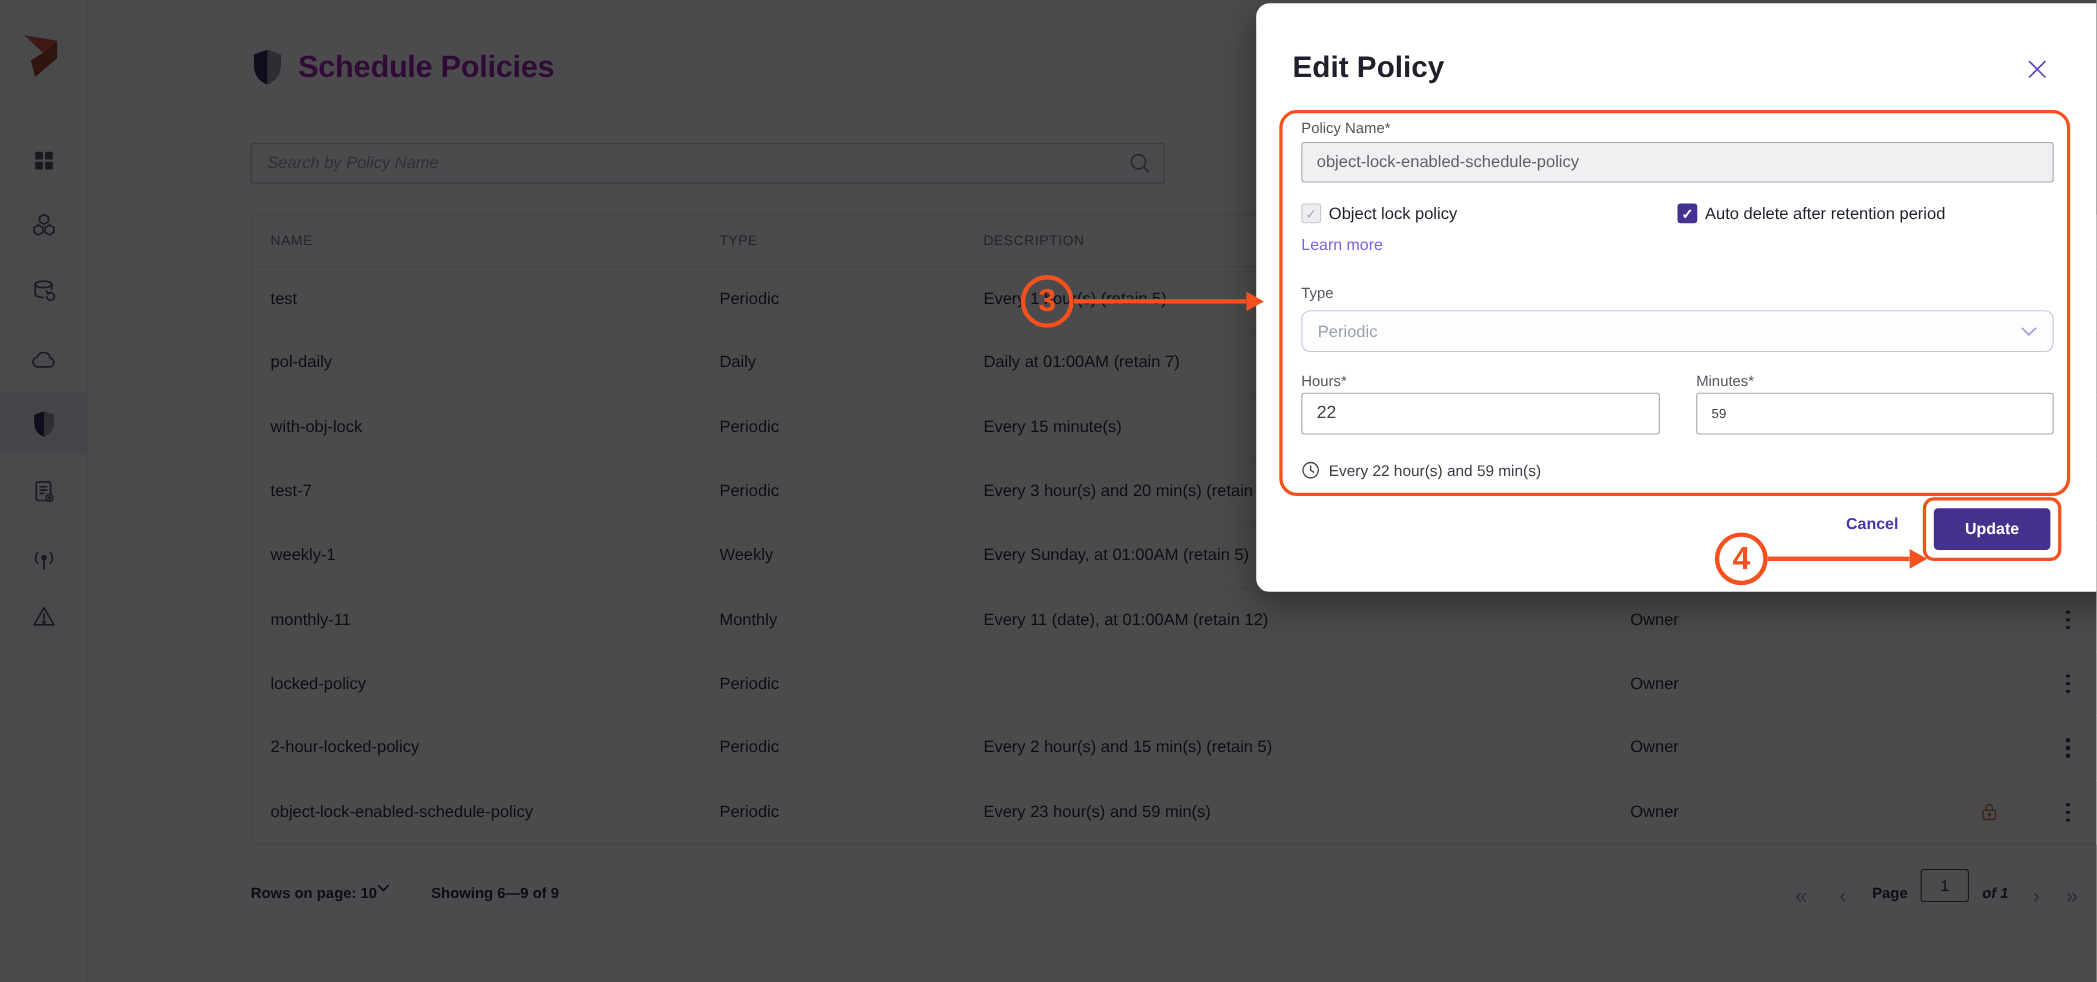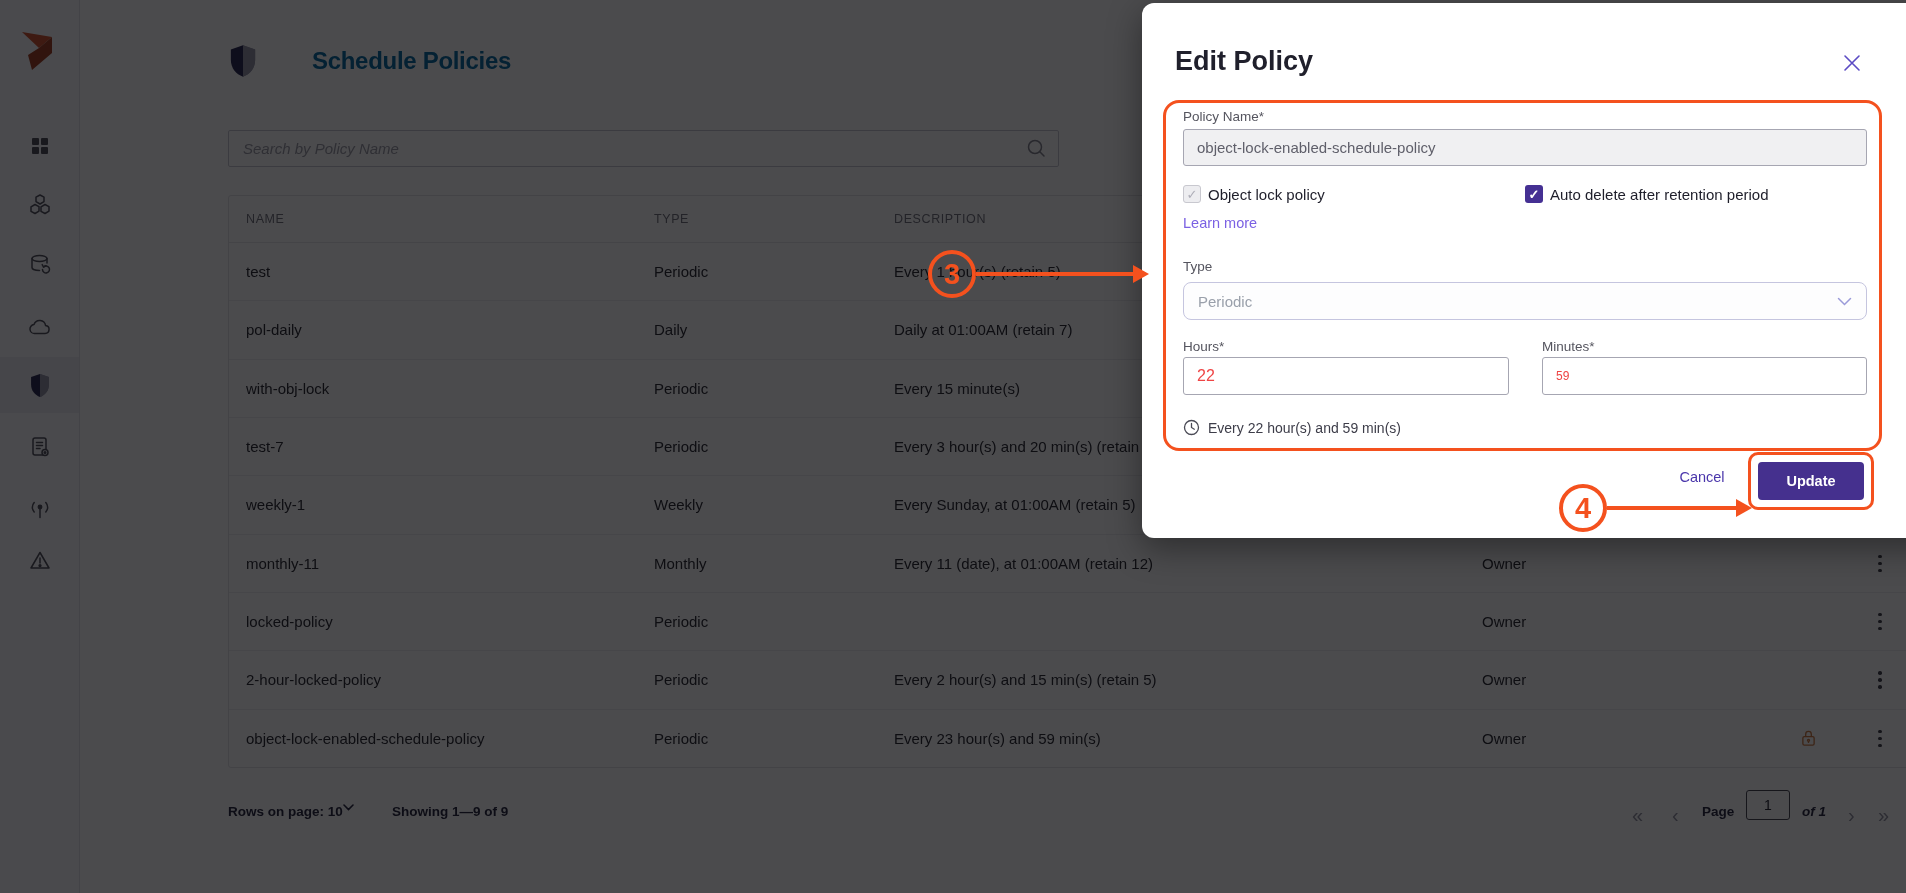--- a/index.html
+++ b/index.html
@@ -9,21 +9,21 @@
   
   .sidebar { position:absolute; left:0; top:0; width:80px; height:893px; background:#fbfbfd; border-right:1px solid #e3e3e9; z-index:1; }
   .logo { position:absolute; left:17px; top:28px; width:40px; height:46px; }
   .nav-item { position:absolute; left:20px; width:40px; height:40px; display:flex; align-items:center; justify-content:center; }
   .nav-active-band { position:absolute; left:0; top:357px; width:79px; height:56px; background:#ededf2; }
   .nav-item svg { stroke:#4b4b57; fill:none; stroke-width:1.5; stroke-linecap:round; stroke-linejoin:round; }
 
   
   .main { position:absolute; left:80px; top:0; right:0; bottom:0; background:#ffffff; z-index:1; }
   .page-title-row { position:absolute; left:148px; top:44px; display:flex; align-items:center; gap:13px; }
-  .page-title-row h1 { font-size:24px; font-weight:bold; color:#0369a1; letter-spacing:-0.3px;margin-left:41px; }
+  .page-title-row h1 { font-size:28px; font-weight:bold; color:#a21caf; letter-spacing:-0.3px; }
   .search-wrap { position:absolute; left:148px; top:130px; width:831px; height:37px; }
   .search-wrap input { width:100%; height:100%; border:1px solid #c7c7d1; border-radius:2px; background:#fff; padding:0 40px 0 14px; font-size:15px; color:#33333c; font-family:"Liberation Sans", sans-serif; }
   .search-wrap input::placeholder { font-style:italic; color:#9b9ba6; }
   .search-icon { position:absolute; right:12px; top:8px; }
 
   .table { position:absolute; left:148px; top:195px; width:1687px; height:573px; background:#fff; border:1px solid #e1e1e7; border-radius:3px; display:flex; flex-direction:column; }
   .thead { position:relative; height:47px; flex:none; border-bottom:1px solid #e4e4ea; color:#71717c; font-size:12.5px; letter-spacing:0.6px; }
   .trow { position:relative; flex:1; font-size:15px; color:#26262e; }
   .trow + .trow { border-top:1px solid #ebebef; }
   .cell { position:absolute; top:0; height:100%; display:flex; align-items:center; }
@@ -42,34 +42,34 @@
 
   
   .overlay { position:absolute; inset:0; background:rgba(6,6,9,0.72); z-index:40; }
 
   
   .modal { position:absolute; left:1142px; top:3px; width:835px; height:535px; background:#fff; border-radius:12px; box-shadow:0 10px 34px rgba(0,0,0,0.4); z-index:50; }
   .modal-title { position:absolute; left:33px; top:43px; font-size:27px; font-weight:bold; color:#20202c; }
   .modal-close { position:absolute; left:699px; top:49px; width:22px; height:22px; cursor:pointer; }
   .hl-box { position:absolute; left:21px; top:97px; width:719px; height:351px; border:3px solid #F4511E; border-radius:16px; pointer-events:none; }
   .flabel { position:absolute; font-size:13.5px; color:#55555f; }
-  .txt-input { position:absolute; border:1px solid #a6a6b2; border-radius:3px; font-size:15px; padding:0 13px; font-family:"Liberation Sans", sans-serif; color:#ef4444; background:#fff; }
+  .txt-input { position:absolute; border:1px solid #a6a6b2; border-radius:3px; font-size:15px; padding:0 13px; font-family:"Liberation Sans", sans-serif; color:#404040; background:#fff; }
   .pn-input { left:41px; top:126px; width:684px; height:37px; background:#f0f0f2; color:#5f5f6a; }
   .cbx { position:absolute; width:18px; height:18px; border-radius:3px; display:flex; align-items:center; justify-content:center; font-size:13px; cursor:pointer; }
   .cbx-disabled { left:41px; top:182px; background:#ededf0; border:1px solid #c8c8cf; color:#aeaeb8; }
   .cbx-checked { left:383px; top:182px; background:#453093; color:#fff; font-weight:bold; }
   .cbx-label { position:absolute; top:183px; font-size:15px; color:#1e1e2a; }
   .lbl-objlock { left:66px; } .lbl-autodel { left:408px; }
   .learn-more { position:absolute; left:41px; top:212px; font-size:14.5px; color:#7B61E3; cursor:pointer; }
   .dd { position:absolute; left:41px; top:279px; width:684px; height:38px; border:1px solid #c5c5df; border-radius:8px; background:#fdfdfe; display:flex; align-items:center; padding:0 14px; font-size:15px; color:#9aa0ab; cursor:default; }
   .dd svg { position:absolute; right:14px; top:14px; }
   .hrs-input { left:41px; top:354px; width:326px; height:38px; font-size:16px; }
   .min-input { left:400px; top:354px; width:325px; height:38px; font-size:12px; }
   .clock-row { position:absolute; left:41px; top:416px; display:flex; align-items:center; gap:8px; font-size:14px; color:#3d3d49; }
-  .btn-cancel { position:absolute; left:515px; top:466px; width:90px; text-align:center; font-size:14.5px; font-weight:normal; color:#4a36ab; cursor:pointer; }
+  .btn-cancel { position:absolute; left:515px; top:466px; width:90px; text-align:center; font-size:14.5px; font-weight:bold; color:#4a36ab; cursor:pointer; }
   .btn-update { position:absolute; left:616px; top:459px; width:106px; height:38px; background:#45308E; color:#fff; font-weight:bold; font-size:14.5px; border:none; border-radius:4px; cursor:pointer; font-family:"Liberation Sans", sans-serif; }
   .update-hl { position:absolute; left:606px; top:449px; width:126px; height:58px; border:3.5px solid #F4511E; border-radius:10px; pointer-events:none; }
 
   
   .annot { position:absolute; z-index:60; }
   .a-circle { width:48px; height:48px; border:4px solid #F4511E; border-radius:50%; display:flex; align-items:center; justify-content:center; font-size:29px; font-weight:bold; color:#F4511E; }
   .a-line { background:#F4511E; height:4px; }
   .a-head { width:0; height:0; border-top:9px solid transparent; border-bottom:9px solid transparent; border-left:16px solid #F4511E; }
   #c3 { left:928px; top:250px; } #l3 { left:976px; top:272px; width:157px; } #h3 { left:1133px; top:265px; }
   #c4 { left:1559px; top:484px; } #l4 { left:1607px; top:506px; width:129px; } #h4 { left:1736px; top:499px; }
@@ -305,21 +305,21 @@
       </div>
     </div>
 
     <div class="pager">
       <div class="pg pg-rows">
         <span>Rows on page: 10</span>
         <svg width="11" height="7" viewBox="0 0 11 7">
             <path d="M1 1l4.5 4.5L10 1" fill="none" stroke="#23233a" stroke-width="1.6" stroke-linecap="round"></path>
           </svg>
       </div>
-      <div class="pg pg-showing">Showing 1—9 of 9</div>
+      <div class="pg pg-showing">Showing 6—9 of 9</div>
       <div class="pg pg-first pg-chev">«</div>
       <div class="pg pg-prev pg-chev">‹</div>
       <div class="pg pg-pagelbl">Page</div>
       <input class="pg-input" value="1" style="">
       <div class="pg pg-of">of 1</div>
       <div class="pg pg-next pg-chev">›</div>
       <div class="pg pg-last pg-chev">»</div>
     </div>
   </div>
 

